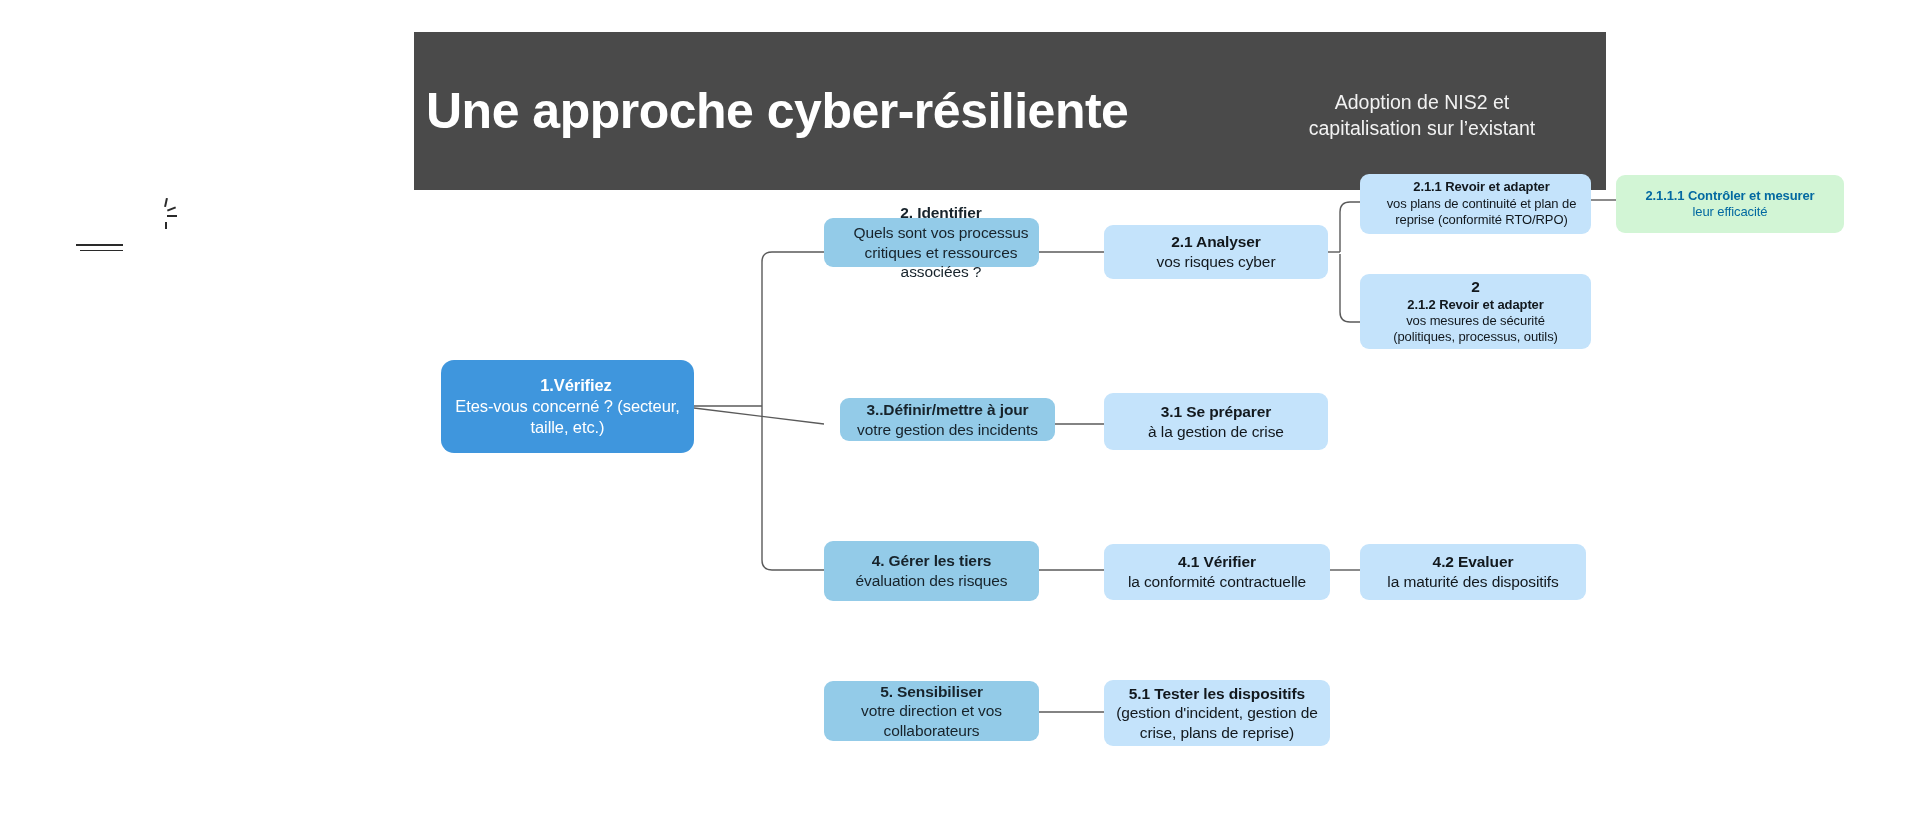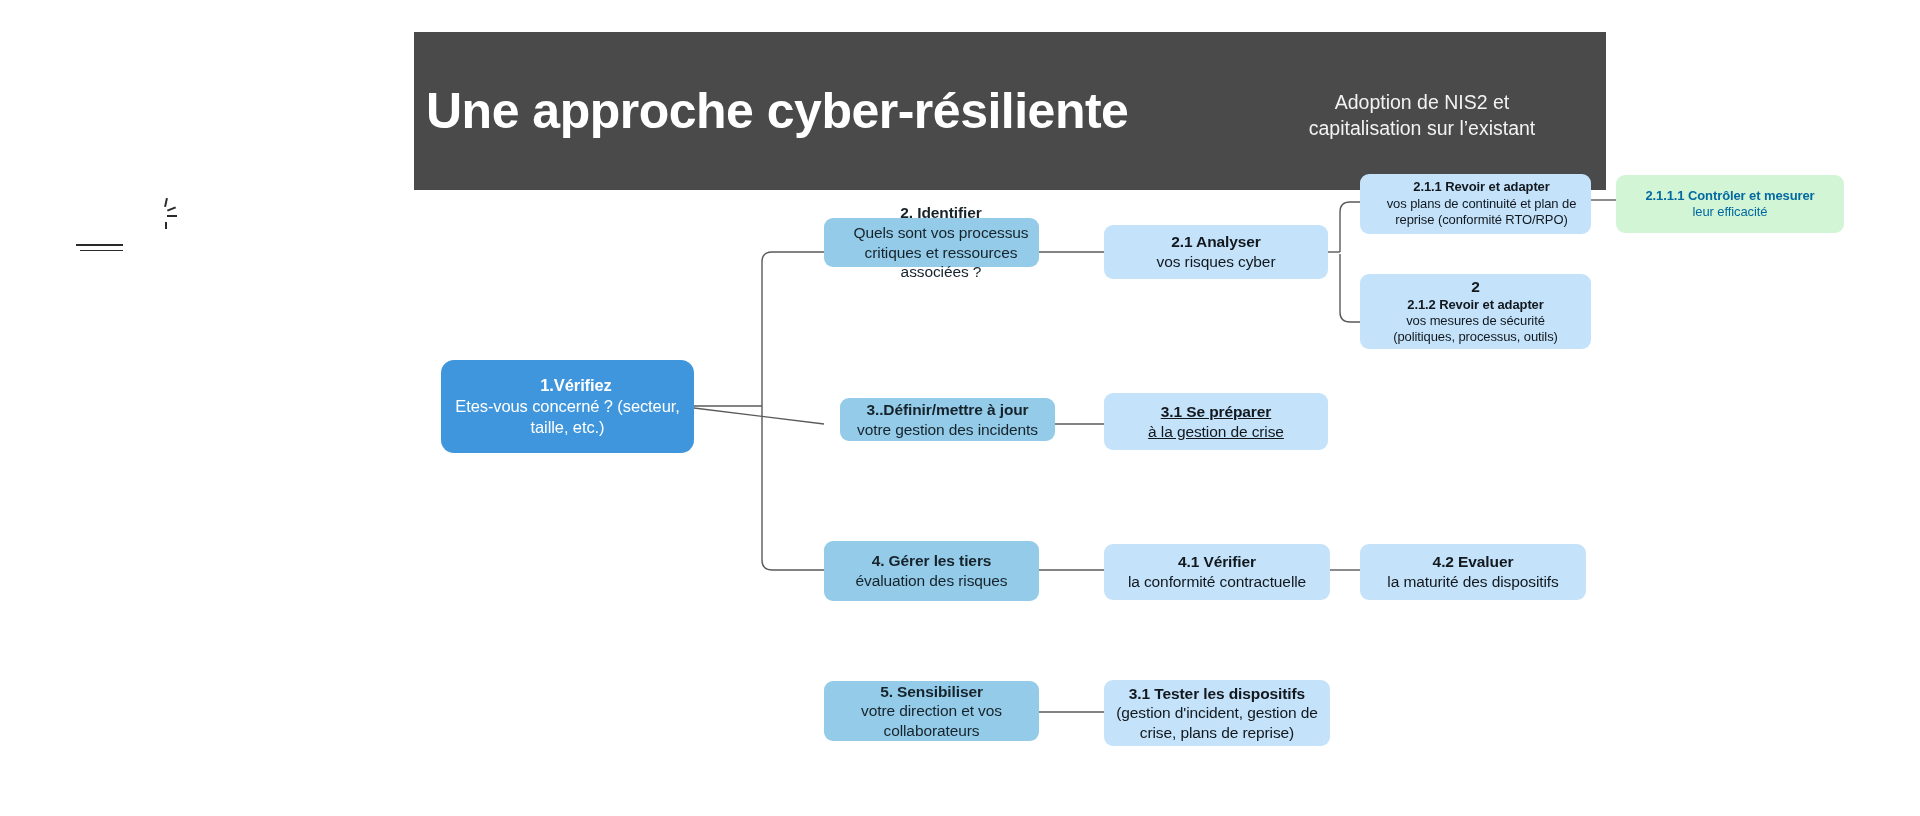--- a/index.html
+++ b/index.html
@@ -189,21 +189,21 @@
   <div class="ttl">2.1.2 Revoir et adapter</div>
   <div class="sub">vos mesures de sécurité</div>
   <div class="sub">(politiques, processus, outils)</div>
 </div>
 
 <div class="node mid" style="left:824px; top:398px; width:215px; height:43px;margin-left:16px;">
   <div class="ttl">3..Définir/mettre à jour</div>
   <div class="sub">votre gestion des incidents</div>
 </div>
 
-<div class="node lite" style="left:1104px; top:393px; width:224px; height:57px;text-decoration:underline;">
+<div class="node lite" style="left:1104px; top:393px; width:224px; height:57px;">
   <div class="ttl">3.1 Se préparer</div>
   <div class="sub">à la gestion de crise</div>
 </div>
 
 <div class="node mid" style="left:824px; top:541px; width:215px; height:60px;">
   <div class="ttl">4. Gérer les tiers</div>
   <div class="sub">évaluation des risques</div>
 </div>
 
 <div class="node lite" style="left:1104px; top:544px; width:226px; height:56px;">
@@ -216,16 +216,16 @@
   <div class="sub">la maturité des dispositifs</div>
 </div>
 
 <div class="node mid" style="left:824px; top:681px; width:215px; height:60px;">
   <div class="ttl">5. Sensibiliser</div>
   <div class="sub">votre direction et vos</div>
   <div class="sub">collaborateurs</div>
 </div>
 
 <div class="node lite" style="left:1104px; top:680px; width:226px; height:66px;">
-  <div class="ttl">3.1 Tester les dispositifs</div>
+  <div class="ttl">5.1 Tester les dispositifs</div>
   <div class="sub">(gestion d'incident, gestion de</div>
   <div class="sub">crise, plans de reprise)</div>
 </div>
 
 </body></html>

